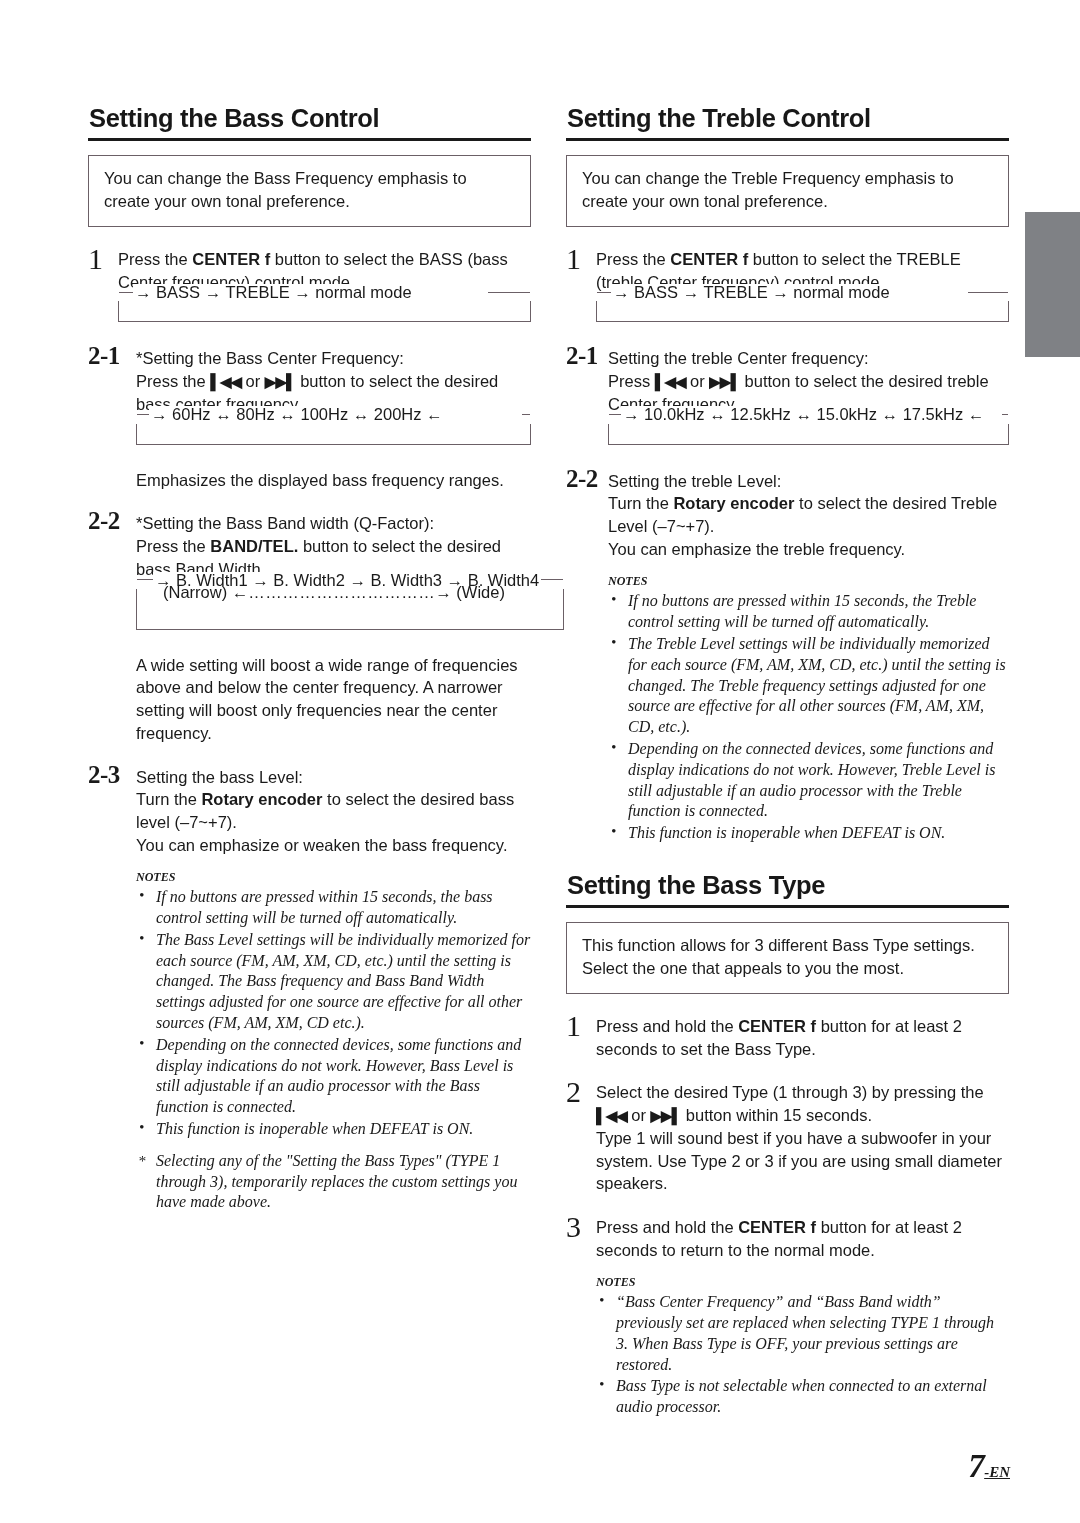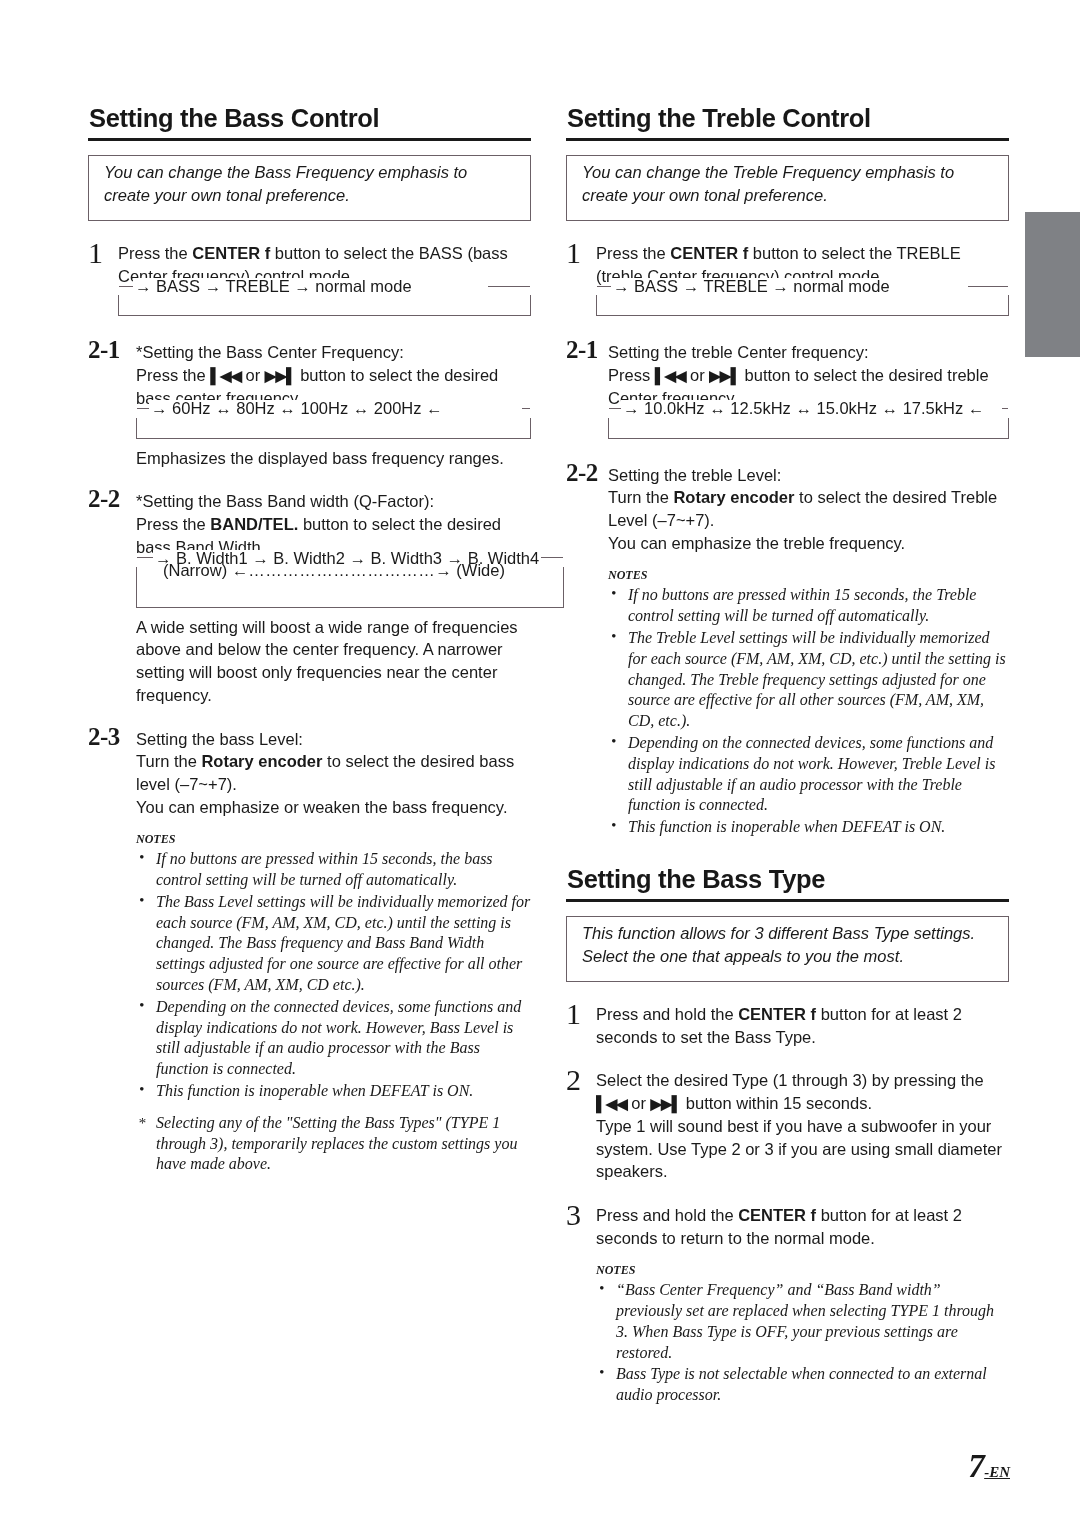--- a/index.html
+++ b/index.html
@@ -55,24 +55,23 @@
   }
   .sec-rule {
     border: 0;
     border-top: 3px solid #1a1a1a;
     margin: 0 0 14px 0;
   }
 
   
   .intro-box {
     border: 1.3px solid #6b6066;
-    padding: 5px 13px 12px 15px;
+    padding: 11px 13px 12px 15px;
     font-size: 16.5px;
     line-height: 1.42;
-    font-style: italic;
   }
   .intro-box .ln { display: block; }
 
   
   .step {
     display: flex;
     margin-top: 16px;
   }
   .step-num {
     font-family: "Liberation Serif", serif;
@@ -144,21 +143,21 @@
     font-size: 16.5px;
     white-space: nowrap;
     padding-left: 26px;
     line-height: 1.2;
   }
   .dots { letter-spacing: 0.5px; }
 
   .para {
     font-size: 16.5px;
     line-height: 1.38;
-    margin: 8px 0 0 0;
+    margin: 24px 0 0 0;
   }
   .para .ln { display: block; }
 
   
   .notes-title {
     font-family: "Liberation Serif", serif;
     font-style: italic;
     font-weight: bold;
     font-size: 12px;
     margin: 12px 0 2px 0;

